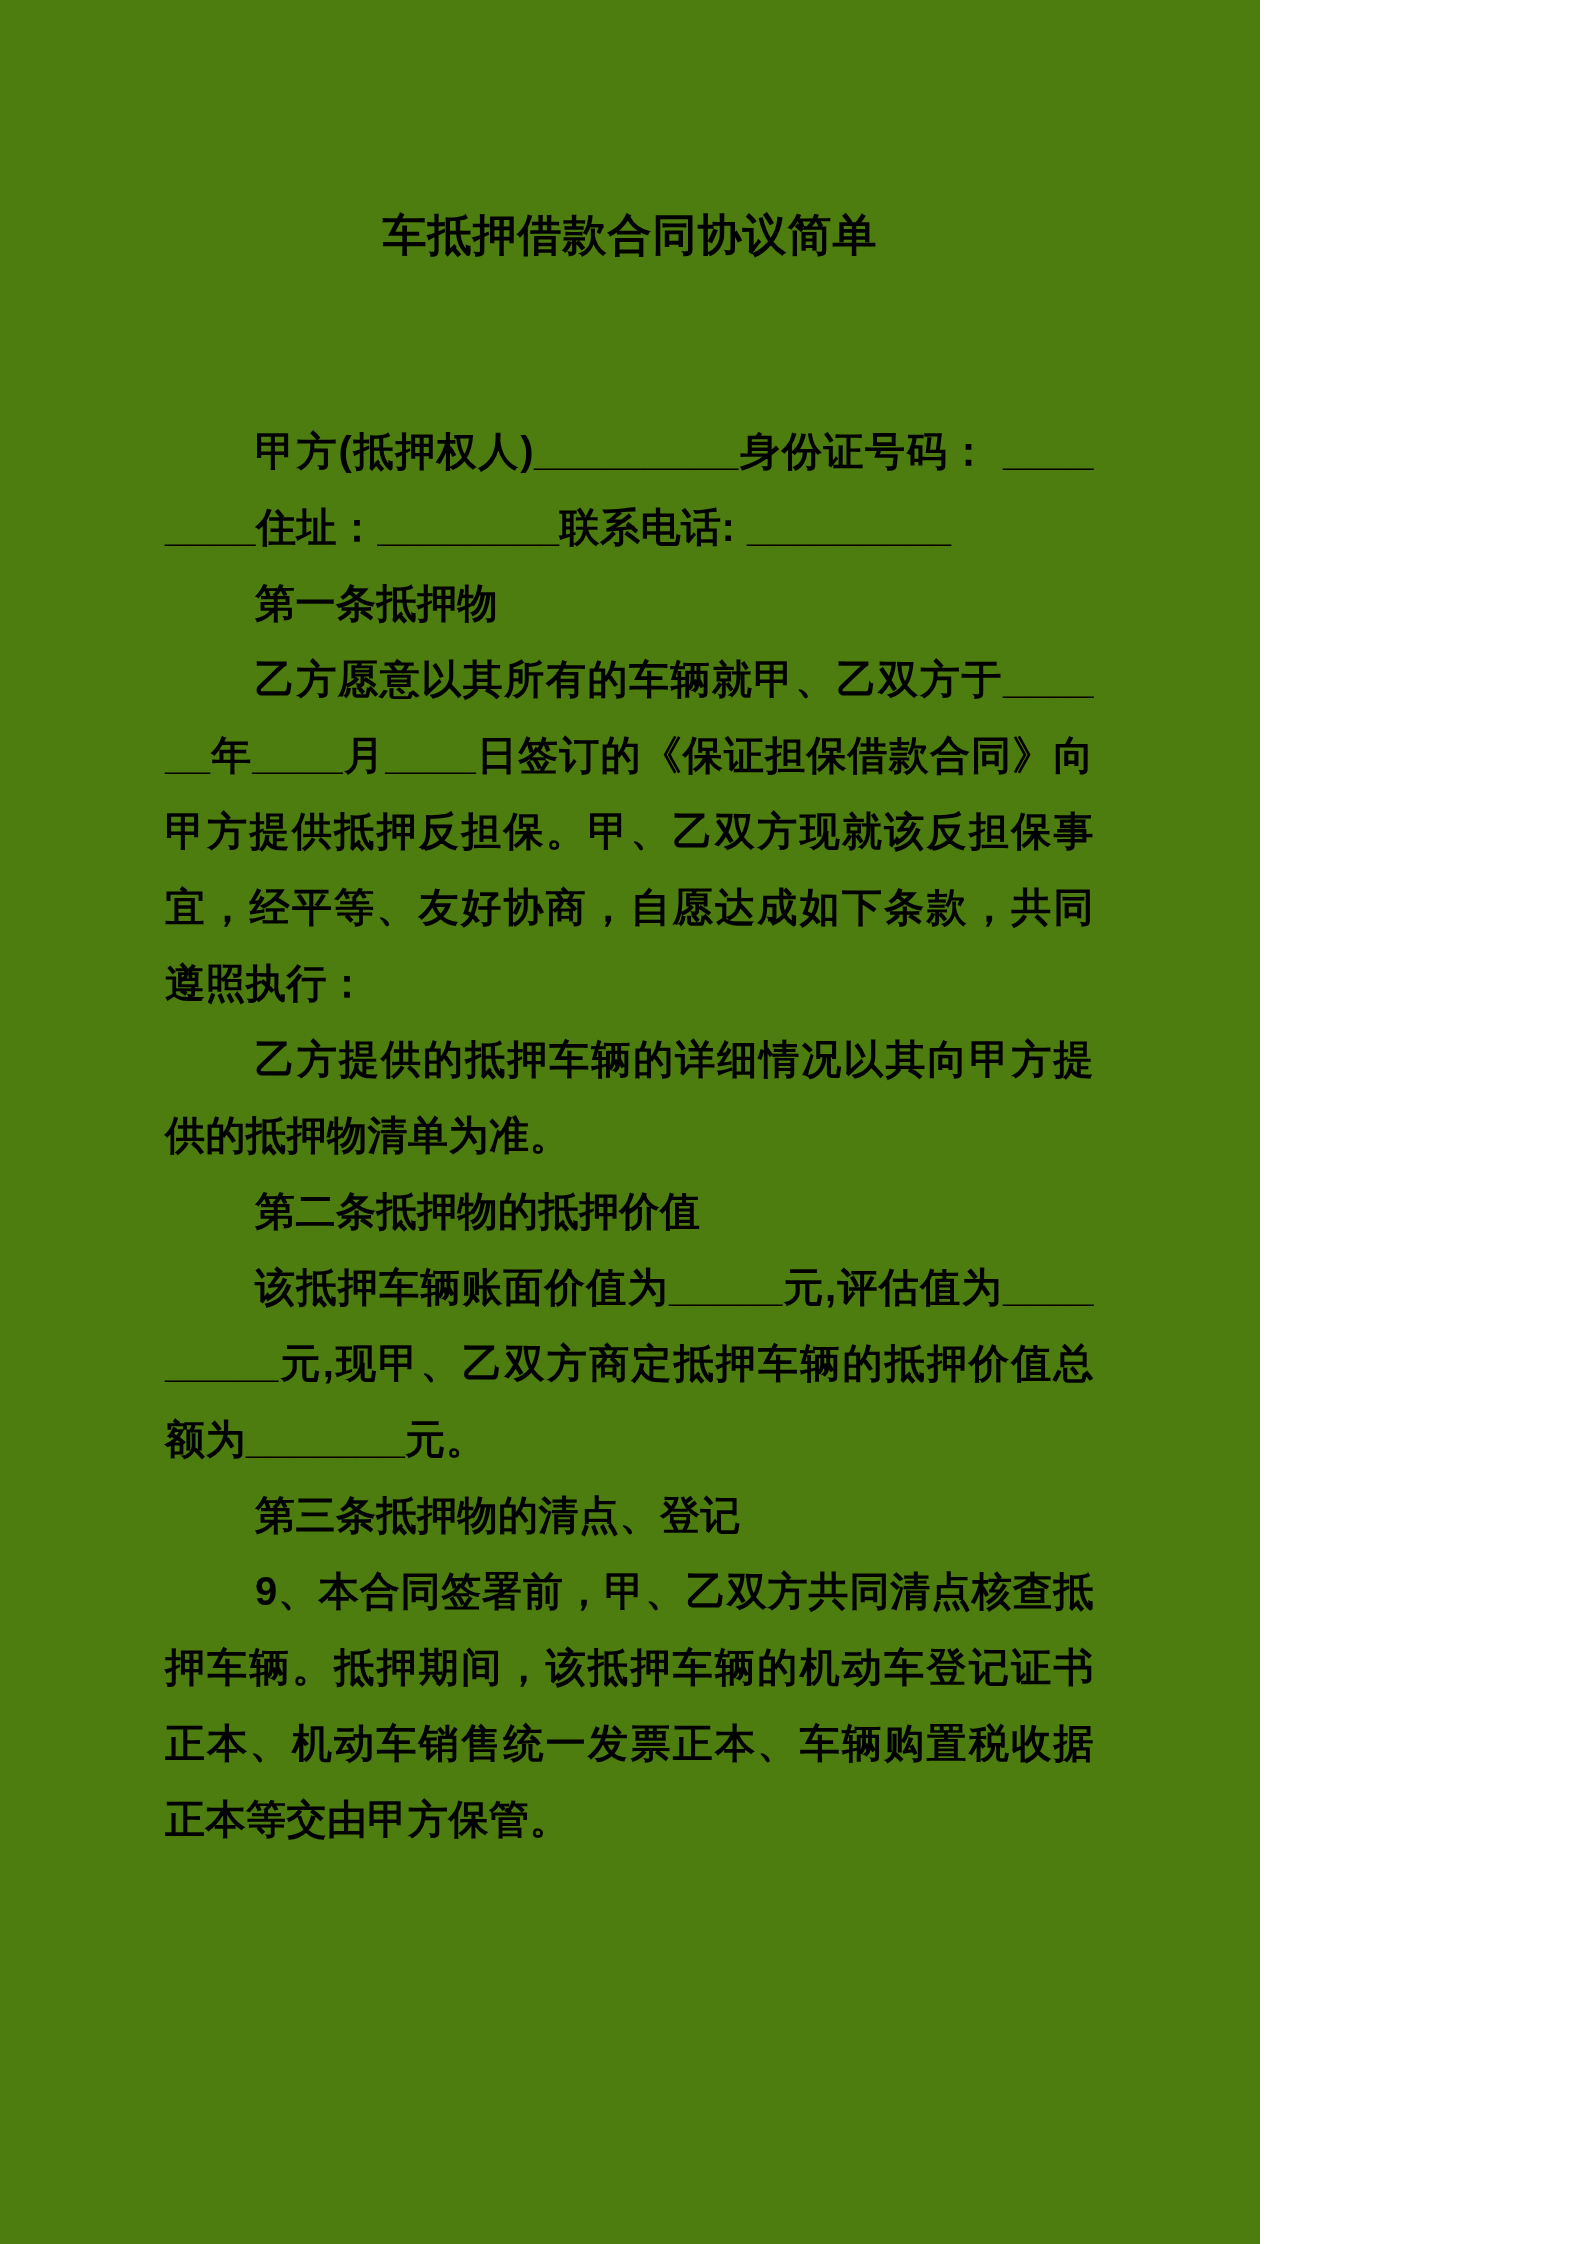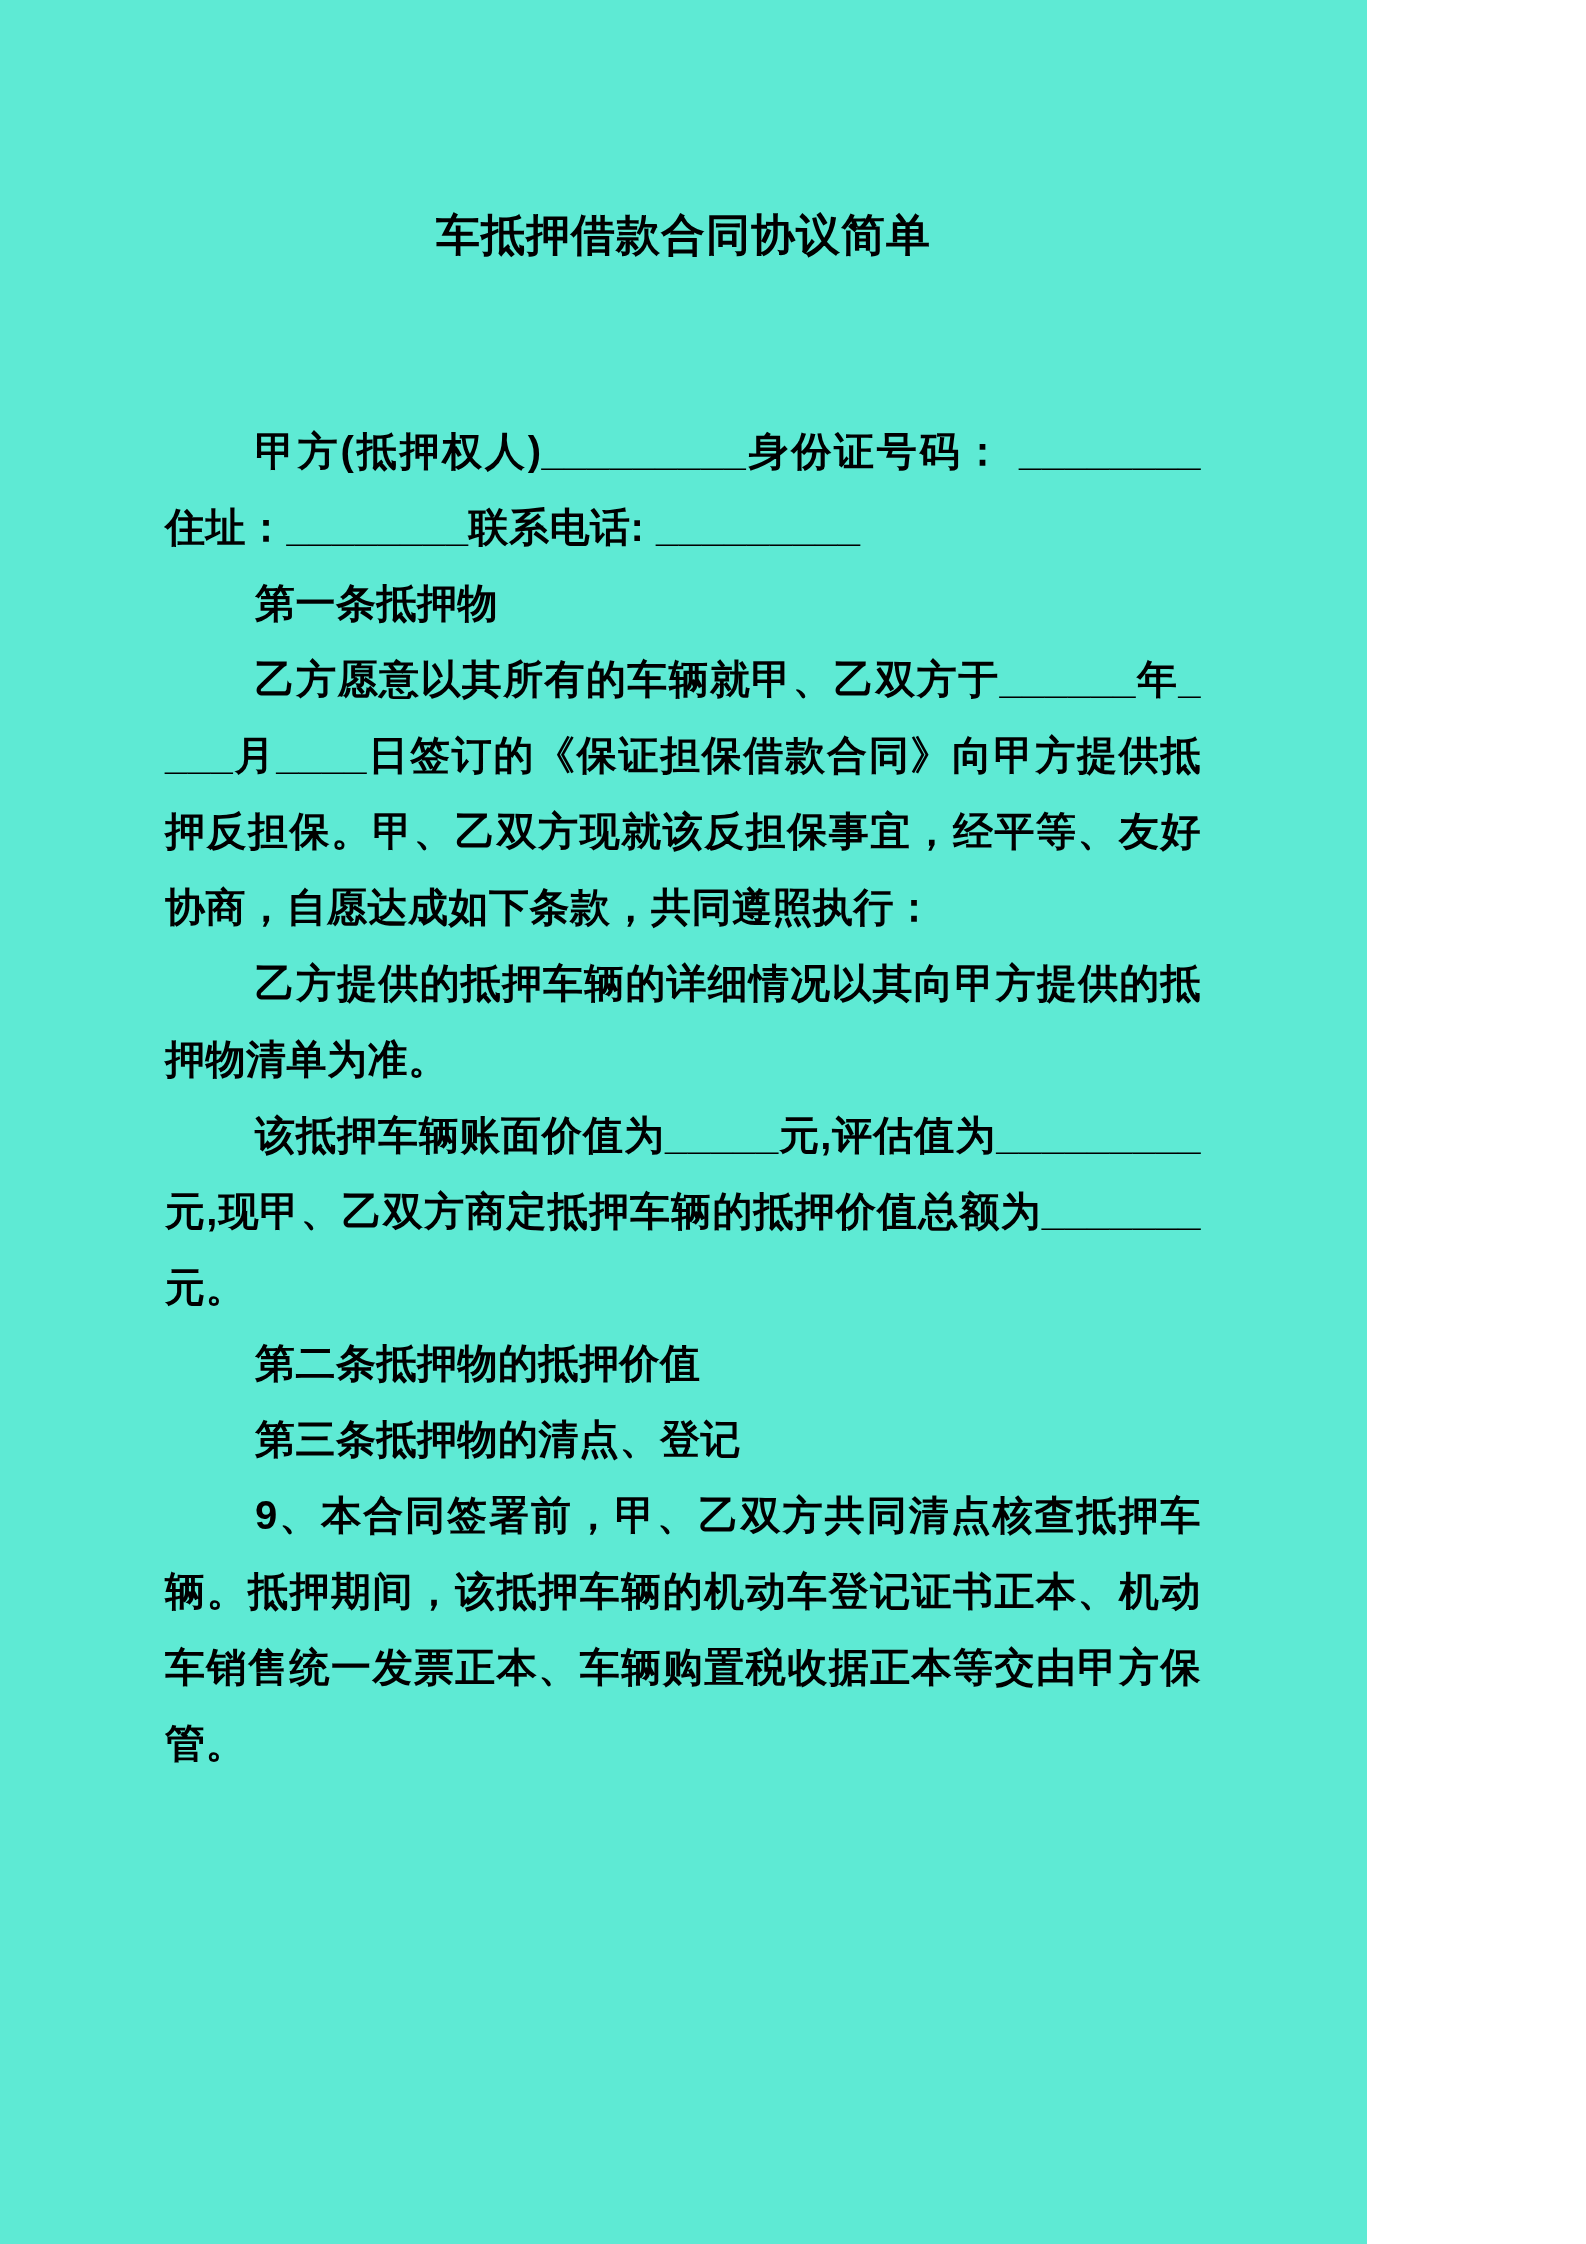--- a/index.html
+++ b/index.html
@@ -2,23 +2,23 @@
 <html lang="zh"><head>
 <meta charset="utf-8">
 <style>
   html, body {
     margin: 0;
     padding: 0;
     background: #ffffff;
   }
   .page {
     position: relative;
-    width: 1367px;
+    width: 1260px;
     height: 2244px;
-    background: #5eead4;
+    background: #4d7c0f;
     color: #000000;
     font-family: "Liberation Sans", sans-serif;
     overflow: hidden;
     box-sizing: border-box;
   }
   .doc-title {
     margin: 0;
     padding-top: 205px;
     text-align: center;
     font-size: 44px;
@@ -48,18 +48,18 @@
 </head>
 <body>
 
 <div class="page">
   <h1 class="doc-title">车抵押借款合同协议简单</h1>
   <div class="doc-body">
       <p class="para">甲方(抵押权人)_________身份证号码： ________住址：________联系电话: _________</p>
       <p class="para heading">第一条抵押物</p>
       <p class="para">乙方愿意以其所有的车辆就甲、乙双方于______年____月____日签订的《保证担保借款合同》向甲方提供抵押反担保。甲、乙双方现就该反担保事宜，经平等、友好协商，自愿达成如下条款，共同遵照执行：</p>
       <p class="para">乙方提供的抵押车辆的详细情况以其向甲方提供的抵押物清单为准。</p>
+      <p class="para heading">第二条抵押物的抵押价值</p>
       <p class="para">该抵押车辆账面价值为_____元,评估值为_________元,现甲、乙双方商定抵押车辆的抵押价值总额为_______元。</p>
-      <p class="para heading">第二条抵押物的抵押价值</p>
       <p class="para heading">第三条抵押物的清点、登记</p>
       <p class="para">9、本合同签署前，甲、乙双方共同清点核查抵押车辆。抵押期间，该抵押车辆的机动车登记证书正本、机动车销售统一发票正本、车辆购置税收据正本等交由甲方保管。</p>
     </div>
 </div>
 
 </body></html>

